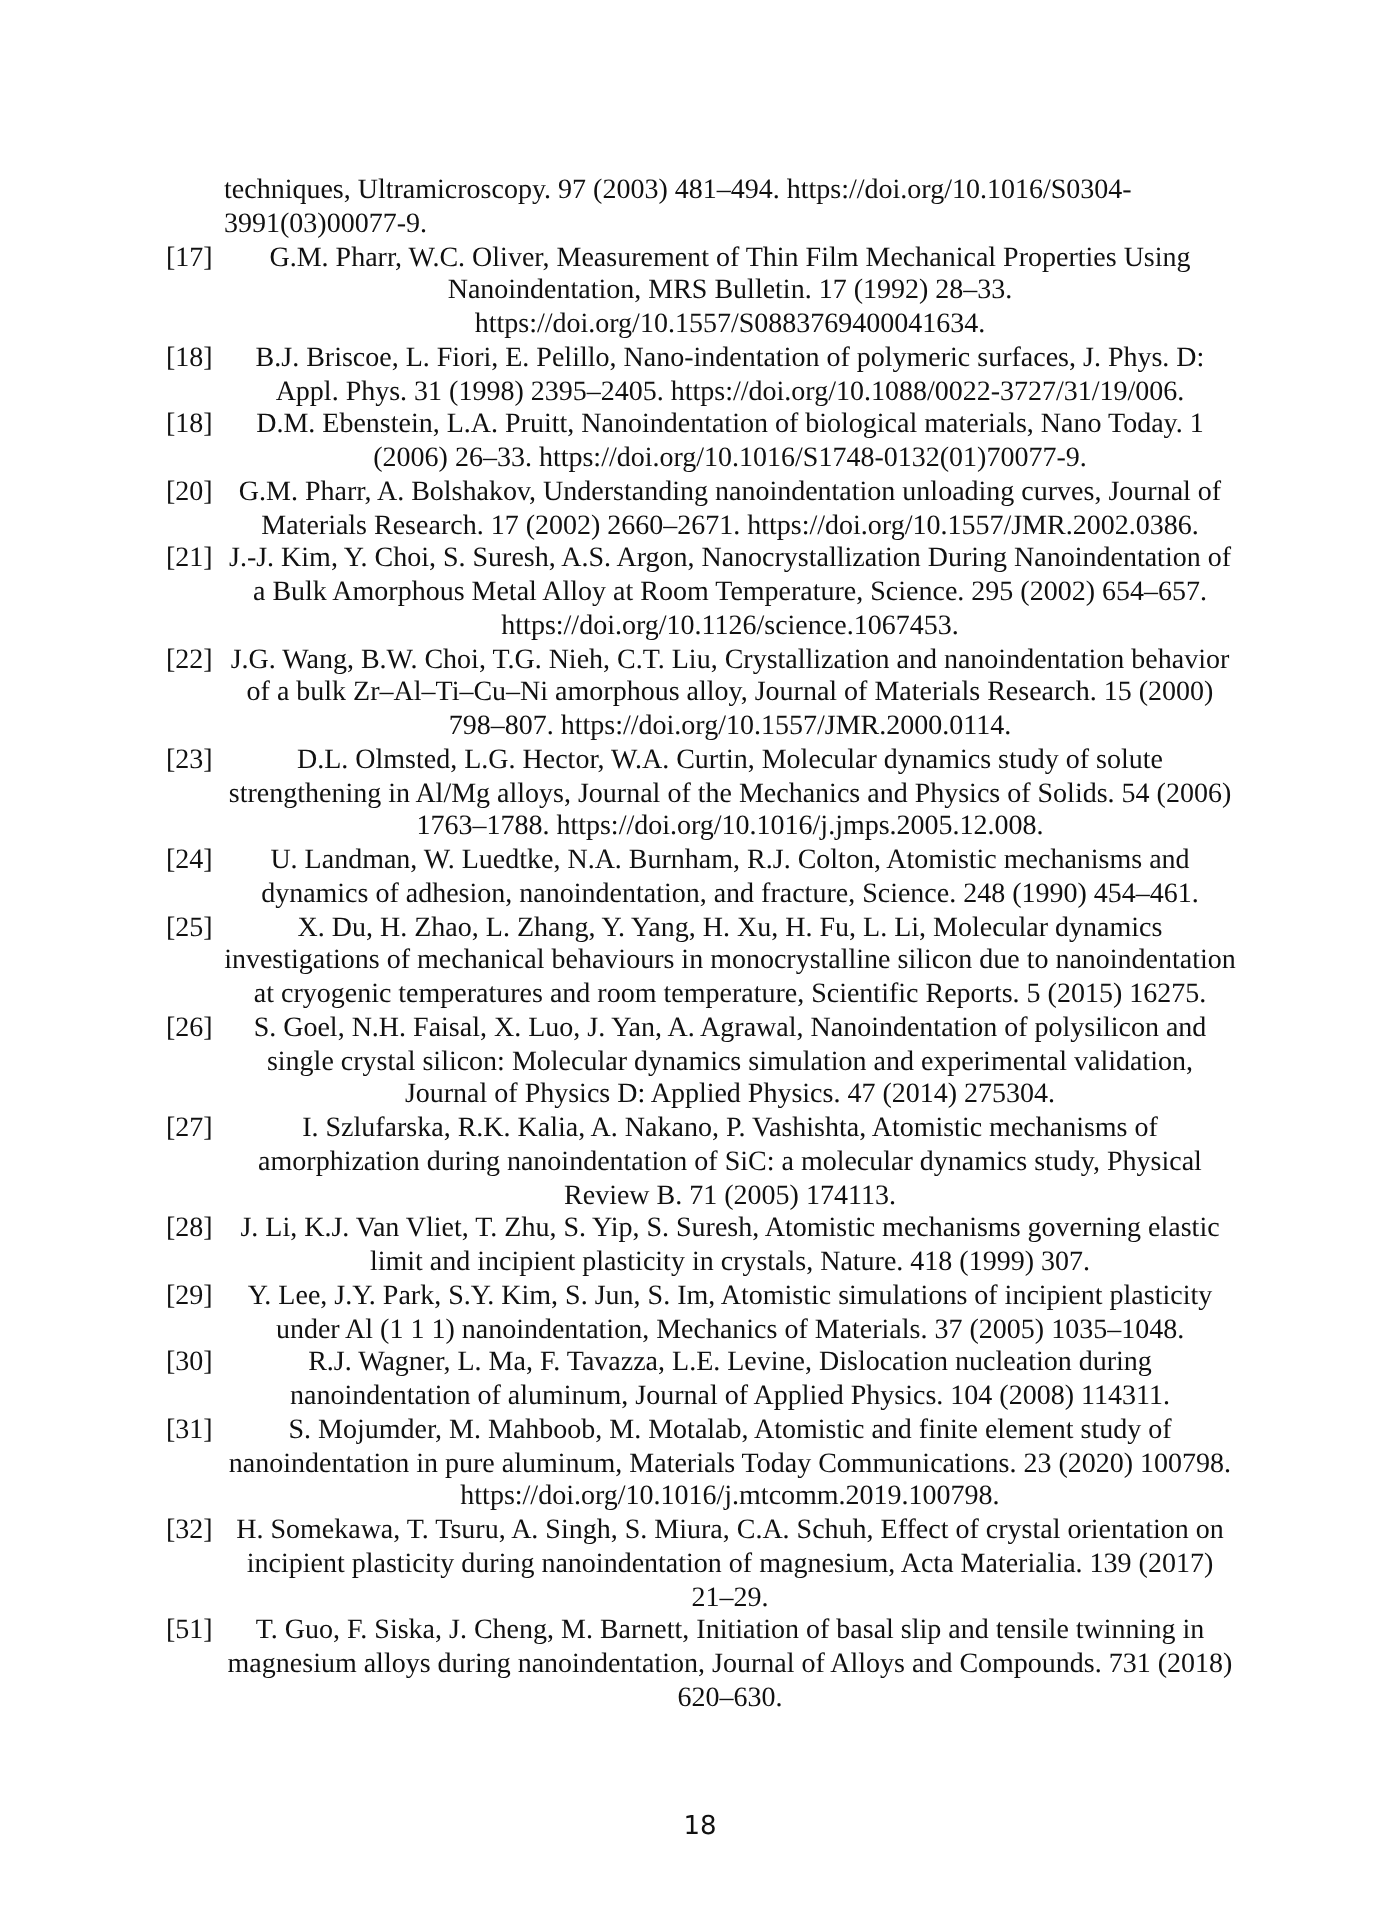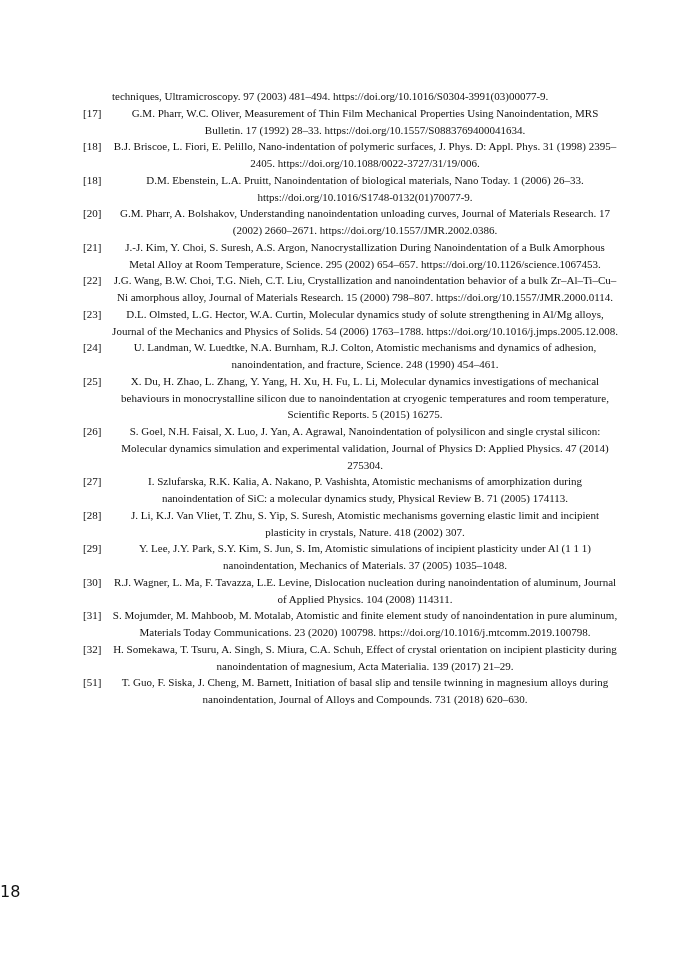--- a/index.html
+++ b/index.html
@@ -2,29 +2,29 @@
 <html><head>
   <meta charset="utf-8">
   <style>
     html, body { margin: 0; padding: 0; background: #ffffff; }
     body { width: 700px; height: 960px; position: relative; overflow: hidden; }
     .page {
       position: absolute; left: 0; top: 0; width: 700px; height: 960px; background: #fff;
     }
     .refs {
       position: absolute; left: 83px; top: 88px; width: 535px;
-      font-family: "Liberation Serif", serif; font-size: 11px; line-height: 16.75px; color: #111;
+      font-family: "Liberation Serif", serif; font-size: 14px; line-height: 16.75px; color: #111;
     }
     .ref { position: relative; padding-left: 29px; text-align: center; }
     .ref .num { position: absolute; left: 0; top: 0; }
     .ref .txt { display: block; }
     .cont { padding-left: 29px; }
     .pageno {
-      position: absolute; left: 0; width: 700px; top: 882px; text-align: left;
-      font-family: "DejaVu Sans", sans-serif; font-size: 16px; color: #111;
+      position: absolute; left: 0; width: 700px; top: 906px; text-align: center;
+      font-family: "DejaVu Sans", sans-serif; font-size: 13px; color: #111;
     }
   </style>
 </head>
 <body>
 
 <div class="page">
   <div class="refs">
     <div class="cont">techniques, Ultramicroscopy. 97 (2003) 481–494. https://doi.org/10.1016/S0304-3991(03)00077-9.</div>
 
     <div class="ref">
@@ -66,21 +66,21 @@
     <div class="ref">
       <span class="num">[26]</span>
       <span class="txt">S. Goel, N.H. Faisal, X. Luo, J. Yan, A. Agrawal, Nanoindentation of polysilicon and single crystal silicon: Molecular dynamics simulation and experimental validation, Journal of Physics D: Applied Physics. 47 (2014) 275304.</span>
     </div>
     <div class="ref">
       <span class="num">[27]</span>
       <span class="txt">I. Szlufarska, R.K. Kalia, A. Nakano, P. Vashishta, Atomistic mechanisms of amorphization during nanoindentation of SiC: a molecular dynamics study, Physical Review B. 71 (2005) 174113.</span>
     </div>
     <div class="ref">
       <span class="num">[28]</span>
-      <span class="txt">J. Li, K.J. Van Vliet, T. Zhu, S. Yip, S. Suresh, Atomistic mechanisms governing elastic limit and incipient plasticity in crystals, Nature. 418 (2002) 307.</span>
+      <span class="txt">J. Li, K.J. Van Vliet, T. Zhu, S. Yip, S. Suresh, Atomistic mechanisms governing elastic limit and incipient plasticity in crystals, Nature. 418 (1999) 307.</span>
     </div>
     <div class="ref">
       <span class="num">[29]</span>
       <span class="txt">Y. Lee, J.Y. Park, S.Y. Kim, S. Jun, S. Im, Atomistic simulations of incipient plasticity under Al (1 1 1) nanoindentation, Mechanics of Materials. 37 (2005) 1035–1048.</span>
     </div>
     <div class="ref">
       <span class="num">[30]</span>
       <span class="txt">R.J. Wagner, L. Ma, F. Tavazza, L.E. Levine, Dislocation nucleation during nanoindentation of aluminum, Journal of Applied Physics. 104 (2008) 114311.</span>
     </div>
     <div class="ref">

